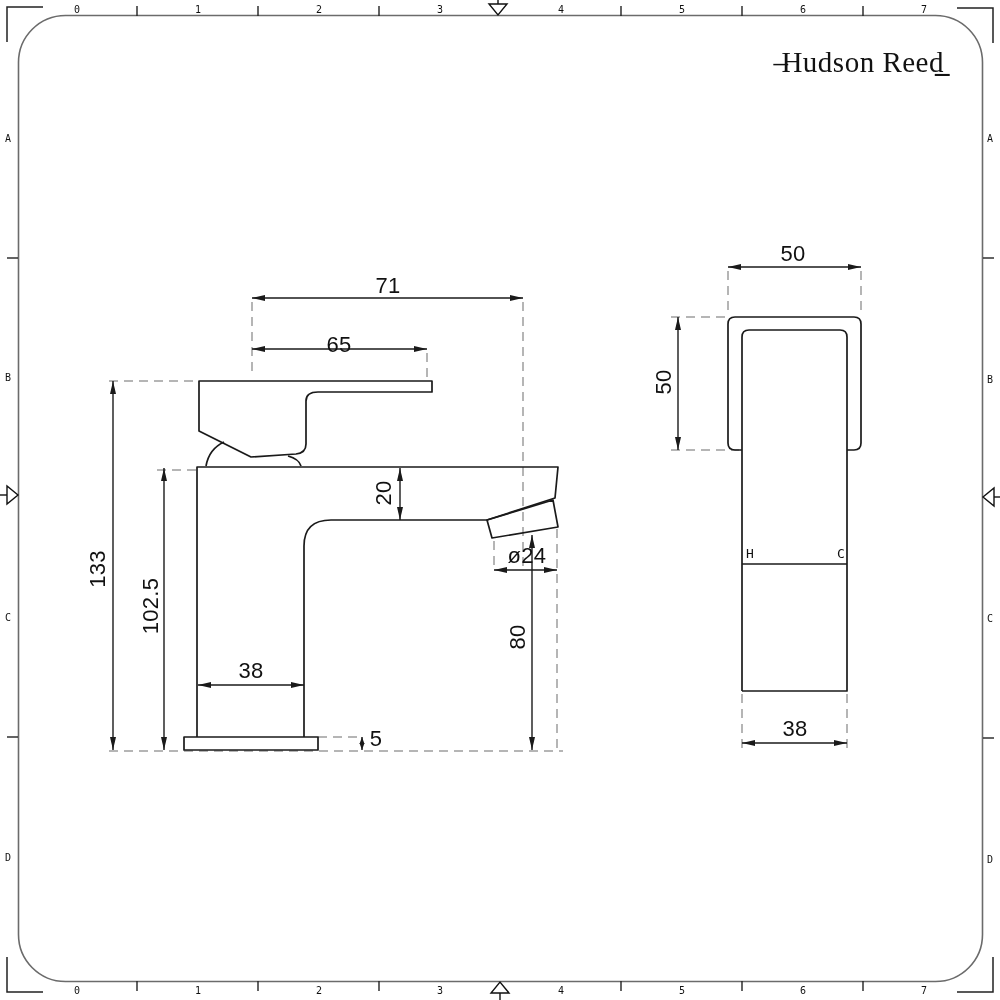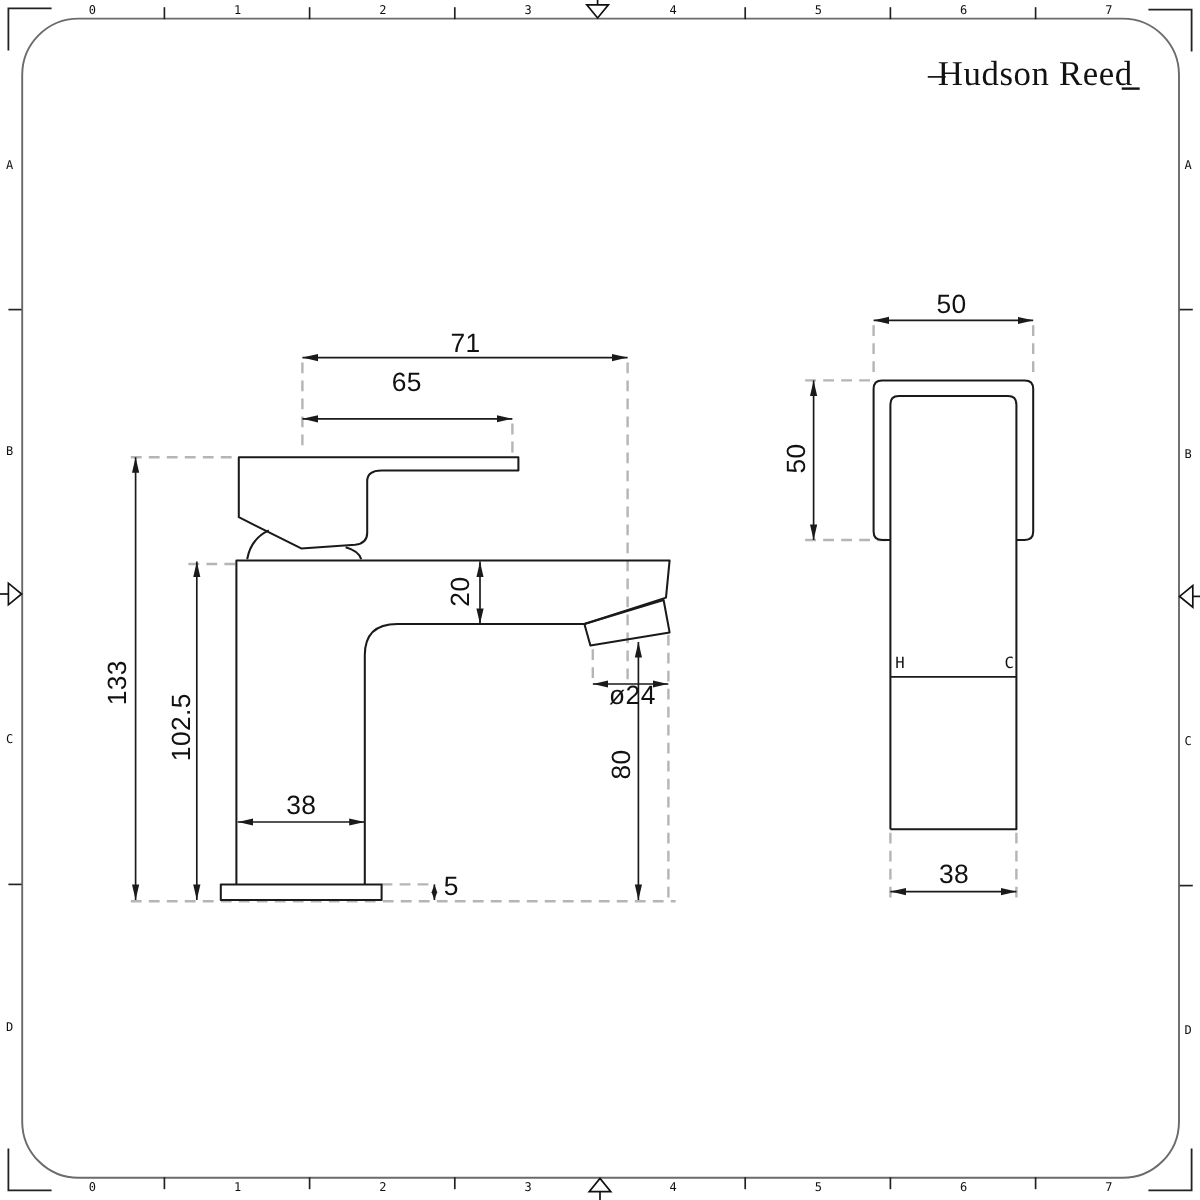--- a/index.html
+++ b/index.html
@@ -169,23 +169,23 @@
   <span class="ruler center" style="left:8px;top:377px">B</span>
   <span class="ruler center" style="left:8px;top:617px">C</span>
   <span class="ruler center" style="left:8px;top:857px">D</span>
 
   <span class="ruler center" style="left:990px;top:138px">A</span>
   <span class="ruler center" style="left:990px;top:379px">B</span>
   <span class="ruler center" style="left:990px;top:618px">C</span>
   <span class="ruler center" style="left:990px;top:859px">D</span>
 
   <div class="dim center" style="left:388px;top:286px">71</div>
-  <div class="dim center" style="left:339px;top:319px">65</div>
+  <div class="dim center" style="left:339px;top:345px">65</div>
   <div class="dim center rot" style="left:384px;top:493px">20</div>
-  <div class="dim center" style="left:527px;top:580px">ø24</div>
+  <div class="dim center" style="left:527px;top:556px">ø24</div>
   <div class="dim center rot" style="left:518px;top:637px">80</div>
   <div class="dim center rot" style="left:98px;top:569px">133</div>
   <div class="dim center rot" style="left:151px;top:606px">102.5</div>
   <div class="dim center" style="left:251px;top:671px">38</div>
   <div class="dim center" style="left:376px;top:739px">5</div>
 
   <div class="dim center" style="left:793px;top:254px">50</div>
   <div class="dim center rot" style="left:664px;top:382px">50</div>
   <div class="dim center" style="left:795px;top:729px">38</div>
   <span class="hc center" style="left:750px;top:553px">H</span>

